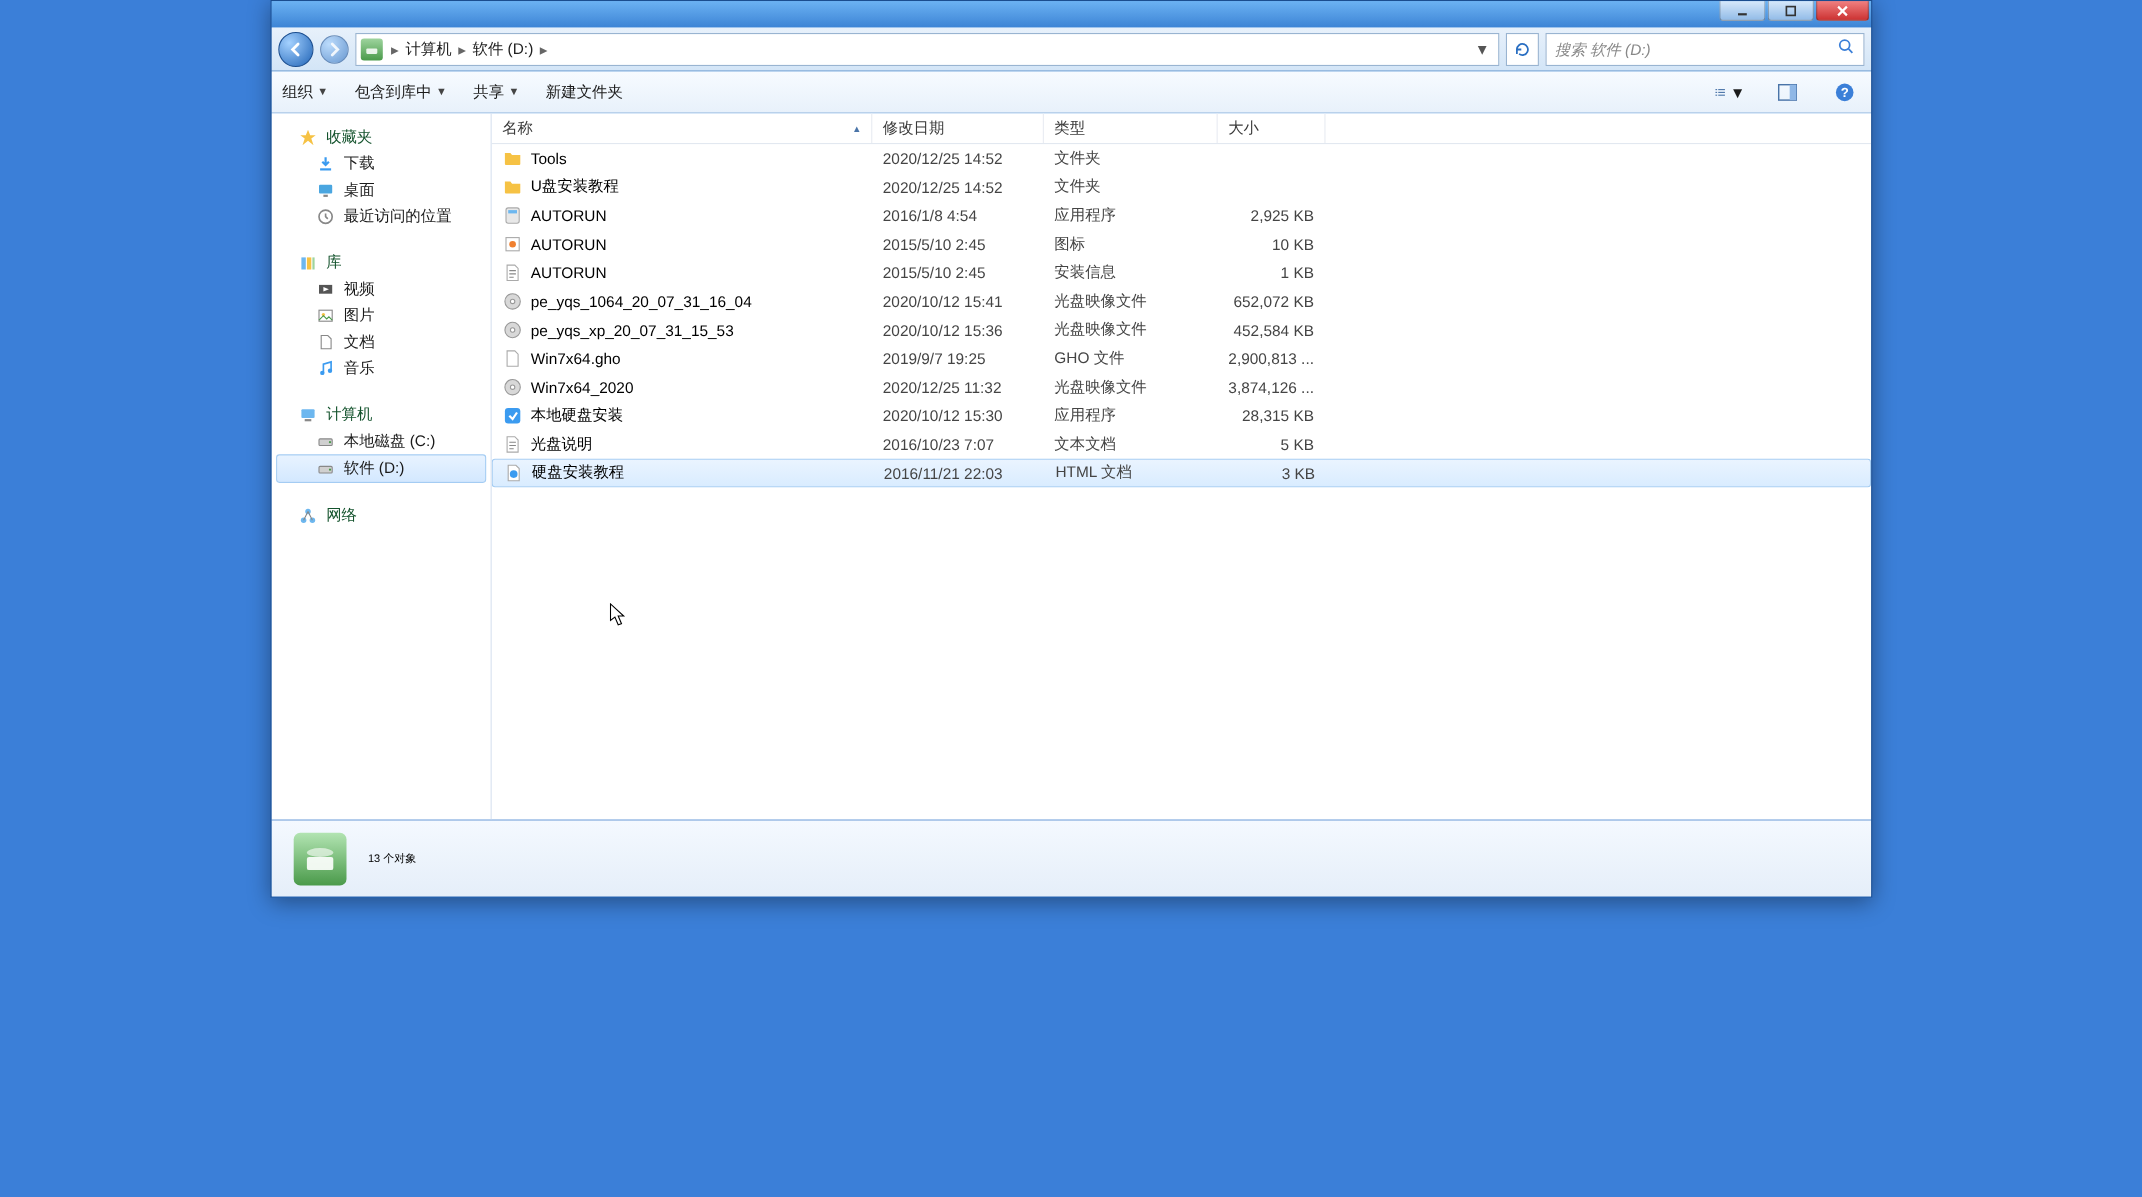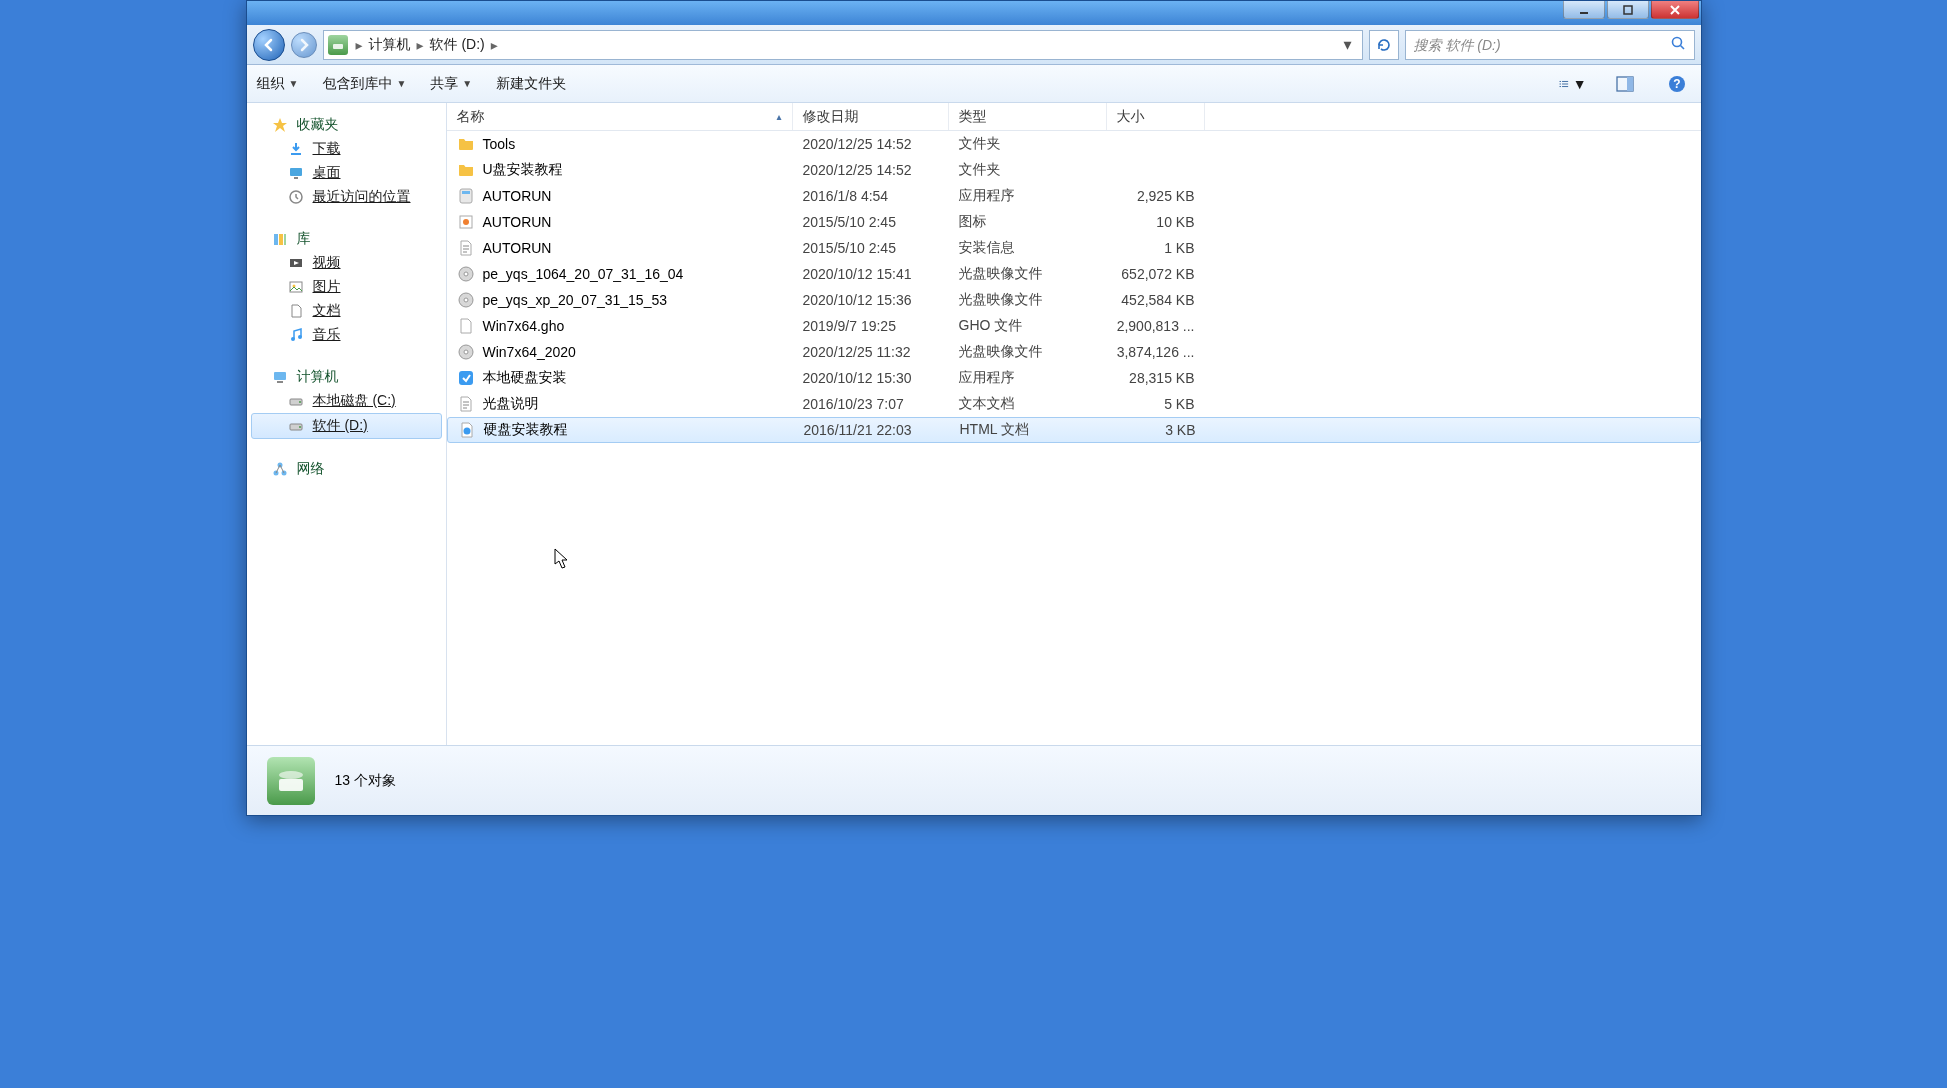--- a/index.html
+++ b/index.html
@@ -130,21 +130,21 @@
 }
 .side-group { margin-bottom: 18px; }
 .side-head {
   display: flex; align-items: center; gap: 8px;
   padding: 3px 8px 3px 20px;
   color: #14532d; cursor: pointer;
 }
 .side-item {
   display: flex; align-items: center; gap: 8px;
   padding: 3px 8px 3px 36px;
-  color: #1a1a1a; cursor: pointer; text-decoration: underline;
+  color: #1a1a1a; cursor: pointer;
 }
 .side-item.selected {
   background: linear-gradient(#e8f3ff, #d3e8ff);
   border: 1px solid #a4ccf3; border-radius: 3px;
   padding-left: 35px;
 }
 .side-ico { width: 18px; height: 18px; display: inline-flex; align-items: center; justify-content: center; }
 
 
 .filelist {
@@ -185,21 +185,21 @@
 .file-row .s { width: 98px; text-align: right; color: #444; }
 .file-ico { width: 18px; height: 18px; display: inline-flex; align-items: center; justify-content: center; flex-shrink: 0; }
 
 
 .statusbar {
   height: 70px;
   background: linear-gradient(#f4f9ff, #e5eef9);
   border-top: 1px solid #c9d9ec;
   display: flex; align-items: center; gap: 20px;
   padding: 6px 20px;
-  font-size: 14px;
+  font-size: 10px;
 }
 .status-icon {
   width: 48px; height: 48px;
   background: linear-gradient(#b2e4b2, #4a9a4a);
   border-radius: 6px;
   display: flex; align-items: center; justify-content: center;
 }
 .sort-ind { margin-left: auto; font-size: 10px; color: #4a74a8; }
 
 .cursor-arrow {

